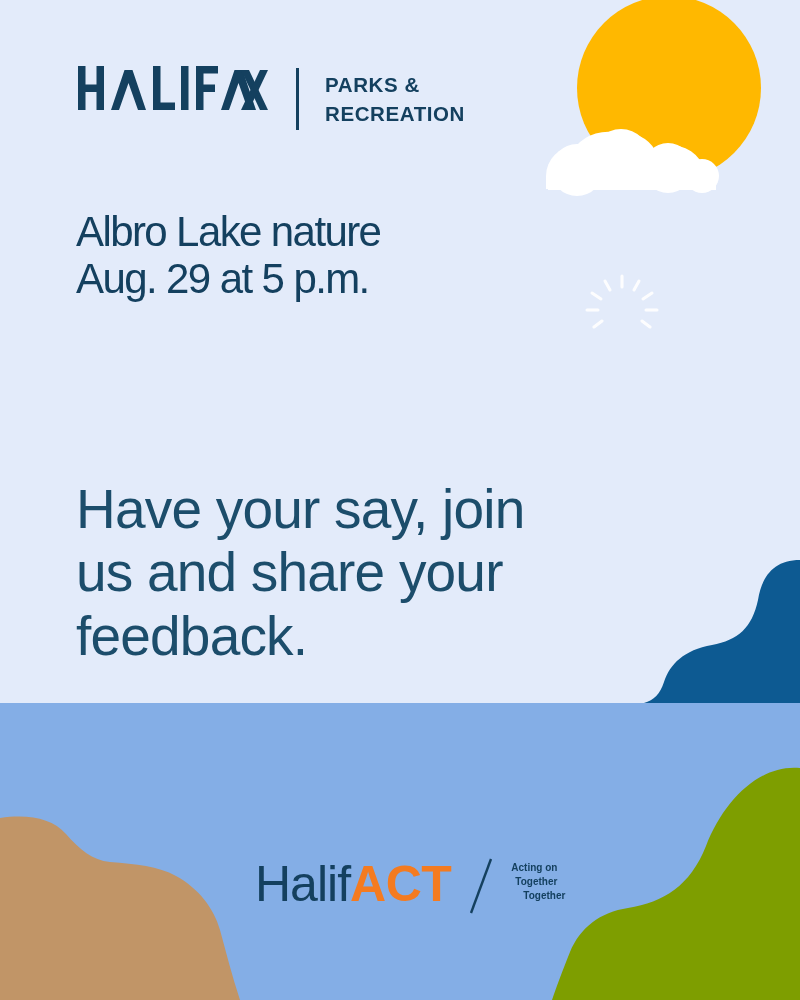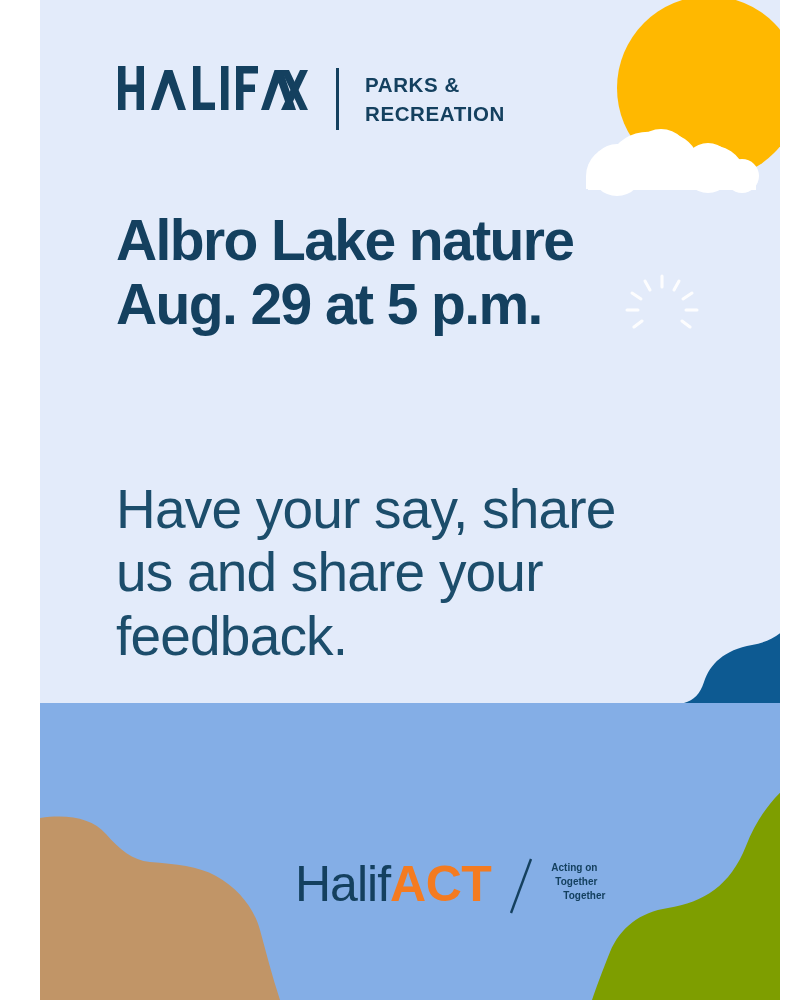--- a/index.html
+++ b/index.html
@@ -2,26 +2,25 @@
 <html><head>
 <meta charset="utf-8">
 <style>
   html, body {
     margin: 0;
     padding: 0;
     background: #ffffff;
   }
   #poster {
     position: relative;
-    width: 740px;
+    width: 800px;
     height: 1000px;
     overflow: hidden;
     background: #e3ebfa;
     font-family: "Liberation Sans", sans-serif;
-    margin-left: 40px;
     -webkit-font-smoothing: antialiased;
   }
 
   
   .sky {
     position: absolute;
     left: 0; top: 0;
     width: 800px; height: 704px;
     background: #e3ebfa;
   }
@@ -69,22 +68,22 @@
   }
   .dept-line { display: block; white-space: nowrap; }
 
   
   .headline {
     position: absolute;
     left: 76px;
     top: 208px;
     width: 670px;
     color: #14405f;
-    font-size: 57px;
-    font-weight: bold;
+    font-size: 42px;
+    font-weight: normal;
     line-height: 1.13;
     letter-spacing: -1.6px;
   }
   .headline-line { display: block; white-space: nowrap; }
 
   
   .subhead {
     position: absolute;
     left: 76px;
     top: 478px;
@@ -238,21 +237,21 @@
       <span class="dept-line">RECREATION</span>
     </div>
   </div>
 
   <div class="headline">
     <span class="headline-line">Albro Lake nature</span>
     <span class="headline-line">Aug. 29 at 5 p.m.</span>
   </div>
 
   <div class="subhead">
-    <span class="subhead-line">Have your say, share</span>
+    <span class="subhead-line">Have your say, join</span>
     <span class="subhead-line">us and share your</span>
     <span class="subhead-line">feedback.</span>
   </div>
 
   <div class="halifact">
     <div class="halifact-word">
       <span class="hf-halif">Halif</span><span class="hf-act">ACT</span>
     </div>
 
     <div class="hf-slash">

